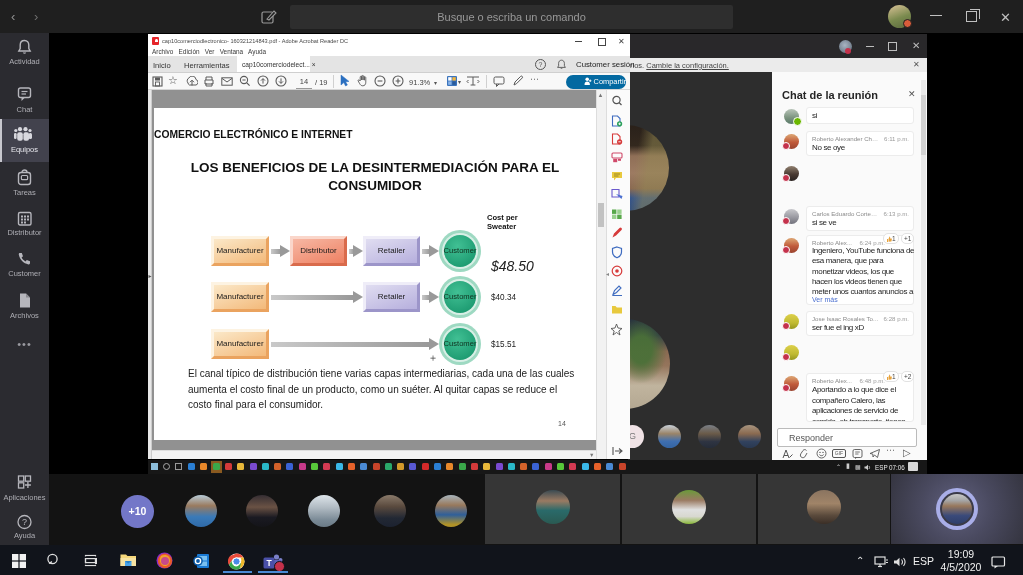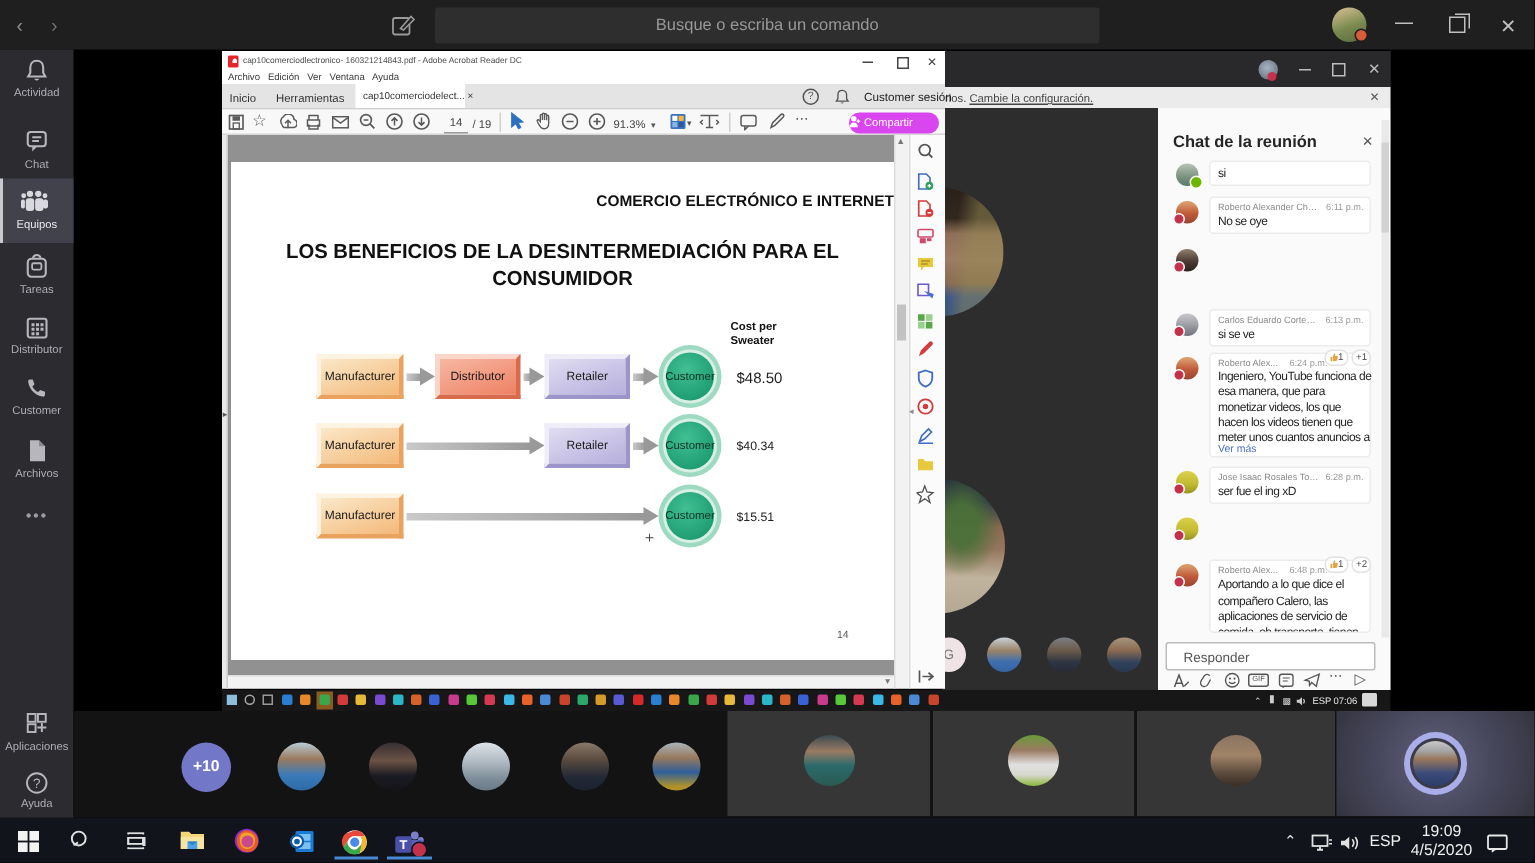--- a/index.html
+++ b/index.html
@@ -224,21 +224,21 @@
     </svg>
 <div class="abs" style="left:486px;top:75px;width:1px;height:13px;background:#d0d0d0;"></div>
 <svg class="abs" style="left:493px;top:76px;" width="12" height="11">
       <rect x="1" y="1" width="10" height="7" rx="1.5" fill="none" stroke="#5a5a5a" stroke-width="1"></rect>
       <path d="M3.5 8 L3.5 10.5 L6 8" fill="none" stroke="#5a5a5a" stroke-width="1"></path>
     </svg>
 <svg class="abs" style="left:512px;top:75px;" width="12" height="12">
       <path d="M2 10 L3 7 L8.6 1.4 A1.1 1.1 0 0 1 10.2 3 L4.6 8.6 Z" fill="none" stroke="#5a5a5a" stroke-width="1"></path>
     </svg>
 <div class="abs" style="left:530px;top:74px;font-size:9px;color:#555;letter-spacing:0.5px;">⋯</div>
-<div class="abs" style="left:566px;top:74.5px;width:60px;height:14px;border-radius:7px;background:#d946ef;color:#fff;font-size:7.4px;text-align:left;line-height:14px;"><svg width="8" height="8" style="vertical-align:-1px;">
+<div class="abs" style="left:566px;top:74.5px;width:60px;height:14px;border-radius:7px;background:#0369a1;color:#fff;font-size:7.4px;text-align:right;line-height:14px;"><svg width="8" height="8" style="vertical-align:-1px;">
         <circle cx="3.2" cy="2.2" r="1.8" fill="#fff"></circle>
         <path d="M0.5 8 C0.5 5.6 1.6 4.6 3.2 4.6 C4.8 4.6 5.9 5.6 5.9 8 Z" fill="#fff"></path>
         <path d="M6.2 2.5 L6.2 5 M5 3.75 L7.4 3.75" stroke="#fff" stroke-width="0.9"></path>
       </svg> Compartir</div>
 
 <div class="abs" style="left:151px;top:90px;width:445px;height:360px;background:#919191;"></div>
 <div class="abs" style="left:154px;top:108px;width:442px;height:332px;background:#fff;"></div>
 <div class="abs" style="left:596px;top:90px;width:10px;height:369px;background:#f2f2f2;border-left:1px solid #ddd;box-sizing:border-box;"></div>
 <div class="abs" style="left:597.5px;top:92px;font-size:6px;color:#777;">▲</div>
 <div class="abs" style="left:598px;top:203px;width:6px;height:24px;background:#c2c2c2;"></div>
@@ -300,40 +300,40 @@
       <path d="M1 3 L4.5 3 L5.8 4.5 L11 4.5 L11 10.5 L1 10.5 Z" fill="#e8c93e"></path>
     </svg>
 <svg class="abs" style="left:611px;top:323px;" width="13" height="13">
       <path d="M5.5 1 L7 5 L11 5.5 L7.8 8 L9 12 L5.5 9.5 L2 12 L3.2 8 L0 5.5 L4 5 Z" fill="none" stroke="#555" stroke-width="0.9"></path>
     </svg>
 <div class="abs" style="left:606px;top:270px;font-size:6px;color:#888;">◂</div>
 <svg class="abs" style="left:612px;top:446px;" width="12" height="10">
       <path d="M1 1 L1 9 M3 5 L10 5 M7 2.5 L10 5 L7 7.5" fill="none" stroke="#555" stroke-width="1.1"></path>
     </svg>
 
-<div class="abs" style="left:154px;top:129px;width:442px;text-align:right;font-weight:bold;font-size:10.3px;color:#111;">COMERCIO ELECTRÓNICO E INTERNET</div>
+<div class="abs" style="left:154px;top:129px;width:442px;text-align:left;font-weight:bold;font-size:10.3px;color:#111;">COMERCIO ELECTRÓNICO E INTERNET</div>
 <div class="abs" style="left:154px;top:159px;width:442px;text-align:center;font-weight:bold;font-size:13.5px;color:#111;line-height:17.5px;">LOS BENEFICIOS DE LA DESINTERMEDIACIÓN PARA EL<br>CONSUMIDOR</div>
 <div class="abs" style="left:487px;top:213px;font-weight:bold;font-size:7.6px;color:#111;line-height:9px;">Cost per<br>Sweater</div>
 <div class="abs" style="left:211px;top:236px;width:58px;height:30px;background:linear-gradient(160deg,#fbe8c8,#f3b97a);border-top:3px solid #fdf3e2;border-left:3px solid #fdf3e2;border-bottom:3px solid #eaa35f;border-right:3px solid #eaa35f;box-sizing:border-box;"></div>
     <div class="abs" style="left:211px;top:246.0px;width:58px;text-align:center;font-size:8px;color:#1a1a1a;">Manufacturer</div>
 <div class="abs" style="left:271px;top:248.5px;width:10px;height:5px;background:linear-gradient(90deg,#c9c9c9,#999);"></div>
     <div class="abs" style="left:280px;top:244.5px;width:0;height:0;border-left:10px solid #999;border-top:6.5px solid transparent;border-bottom:6.5px solid transparent;"></div>
 <div class="abs" style="left:290px;top:236px;width:57px;height:30px;background:linear-gradient(160deg,#f7b8a4,#ee8163);border-top:3px solid #fad6ca;border-left:3px solid #fad6ca;border-bottom:3px solid #d96b4c;border-right:3px solid #d96b4c;box-sizing:border-box;"></div>
     <div class="abs" style="left:290px;top:246.0px;width:57px;text-align:center;font-size:8px;color:#1a1a1a;">Distributor</div>
 <div class="abs" style="left:349px;top:248.5px;width:5px;height:5px;background:linear-gradient(90deg,#c9c9c9,#999);"></div>
     <div class="abs" style="left:353px;top:244.5px;width:0;height:0;border-left:10px solid #999;border-top:6.5px solid transparent;border-bottom:6.5px solid transparent;"></div>
 <div class="abs" style="left:363px;top:236px;width:57px;height:30px;background:linear-gradient(160deg,#e0ddf1,#b6afdd);border-top:3px solid #efedf8;border-left:3px solid #efedf8;border-bottom:3px solid #9c95c9;border-right:3px solid #9c95c9;box-sizing:border-box;"></div>
     <div class="abs" style="left:363px;top:246.0px;width:57px;text-align:center;font-size:8px;color:#1a1a1a;">Retailer</div>
 <div class="abs" style="left:422px;top:248.5px;width:8px;height:5px;background:linear-gradient(90deg,#c9c9c9,#999);"></div>
     <div class="abs" style="left:429px;top:244.5px;width:0;height:0;border-left:10px solid #999;border-top:6.5px solid transparent;border-bottom:6.5px solid transparent;"></div>
 <div class="abs" style="left:439px;top:230px;width:42px;height:42px;border-radius:50%;background:#9ed9c2;"></div>
     <div class="abs" style="left:442px;top:233px;width:36px;height:36px;border-radius:50%;background:#d8efe6;"></div>
     <div class="abs" style="left:444px;top:235px;width:32px;height:32px;border-radius:50%;background:radial-gradient(circle at 42% 35%,#41c094,#1e9c72 75%);"></div>
     <div class="abs" style="left:439px;top:246px;width:42px;text-align:center;font-size:7.6px;color:#10311f;">Customer</div>
-    <div class="abs" style="left:491px;top:247px;font-size:10px;color:#222;">$48.50</div>
+    <div class="abs" style="left:491px;top:258px;font-size:14px;color:#222;font-style:italic;">$48.50</div>
 <div class="abs" style="left:211px;top:282px;width:58px;height:30px;background:linear-gradient(160deg,#fbe8c8,#f3b97a);border-top:3px solid #fdf3e2;border-left:3px solid #fdf3e2;border-bottom:3px solid #eaa35f;border-right:3px solid #eaa35f;box-sizing:border-box;"></div>
     <div class="abs" style="left:211px;top:292.0px;width:58px;text-align:center;font-size:8px;color:#1a1a1a;">Manufacturer</div>
 <div class="abs" style="left:271px;top:294.5px;width:83px;height:5px;background:linear-gradient(90deg,#c9c9c9,#999);"></div>
     <div class="abs" style="left:353px;top:290.5px;width:0;height:0;border-left:10px solid #999;border-top:6.5px solid transparent;border-bottom:6.5px solid transparent;"></div>
 <div class="abs" style="left:363px;top:282px;width:57px;height:30px;background:linear-gradient(160deg,#e0ddf1,#b6afdd);border-top:3px solid #efedf8;border-left:3px solid #efedf8;border-bottom:3px solid #9c95c9;border-right:3px solid #9c95c9;box-sizing:border-box;"></div>
     <div class="abs" style="left:363px;top:292.0px;width:57px;text-align:center;font-size:8px;color:#1a1a1a;">Retailer</div>
 <div class="abs" style="left:422px;top:294.5px;width:8px;height:5px;background:linear-gradient(90deg,#c9c9c9,#999);"></div>
     <div class="abs" style="left:429px;top:290.5px;width:0;height:0;border-left:10px solid #999;border-top:6.5px solid transparent;border-bottom:6.5px solid transparent;"></div>
 <div class="abs" style="left:439px;top:276px;width:42px;height:42px;border-radius:50%;background:#9ed9c2;"></div>
     <div class="abs" style="left:442px;top:279px;width:36px;height:36px;border-radius:50%;background:#d8efe6;"></div>
@@ -342,20 +342,21 @@
     <div class="abs" style="left:491px;top:293px;font-size:8.2px;color:#222;">$40.34</div>
 <div class="abs" style="left:211px;top:329px;width:58px;height:30px;background:linear-gradient(160deg,#fbe8c8,#f3b97a);border-top:3px solid #fdf3e2;border-left:3px solid #fdf3e2;border-bottom:3px solid #eaa35f;border-right:3px solid #eaa35f;box-sizing:border-box;"></div>
     <div class="abs" style="left:211px;top:339.0px;width:58px;text-align:center;font-size:8px;color:#1a1a1a;">Manufacturer</div>
 <div class="abs" style="left:271px;top:341.5px;width:159px;height:5px;background:linear-gradient(90deg,#c9c9c9,#999);"></div>
     <div class="abs" style="left:429px;top:337.5px;width:0;height:0;border-left:10px solid #999;border-top:6.5px solid transparent;border-bottom:6.5px solid transparent;"></div>
 <div class="abs" style="left:439px;top:323px;width:42px;height:42px;border-radius:50%;background:#9ed9c2;"></div>
     <div class="abs" style="left:442px;top:326px;width:36px;height:36px;border-radius:50%;background:#d8efe6;"></div>
     <div class="abs" style="left:444px;top:328px;width:32px;height:32px;border-radius:50%;background:radial-gradient(circle at 42% 35%,#41c094,#1e9c72 75%);"></div>
     <div class="abs" style="left:439px;top:339px;width:42px;text-align:center;font-size:7.6px;color:#10311f;">Customer</div>
     <div class="abs" style="left:491px;top:340px;font-size:8.2px;color:#222;">$15.51</div>
+<div class="abs" style="left:188px;top:366px;font-size:10px;color:#222;line-height:15.7px;white-space:nowrap;">El canal típico de distribución tiene varias capas intermediarias, cada una de las cuales<br>aumenta el costo final de un producto, como un suéter. Al quitar capas se reduce el<br>costo final para el consumidor.</div>
 <div class="abs" style="left:558px;top:420px;font-size:7px;color:#555;">14</div>
 <div class="abs" style="left:428px;top:351px;font-size:10px;color:#444;">＋</div>
 
 <div class="abs" style="left:772px;top:72px;width:155px;height:388px;background:#fafafa;"></div>
 <div class="abs" style="left:921px;top:80px;width:5px;height:345px;background:#e9e9e9;"></div>
 <div class="abs" style="left:921px;top:95px;width:5px;height:60px;background:#d2d2d2;"></div>
 <div class="abs" style="left:782px;top:89px;font-size:11px;font-weight:bold;color:#252525;">Chat de la reunión</div>
 <div class="abs" style="left:908px;top:89px;font-size:9px;color:#555;">✕</div>
 
 <div class="bub" style="top:107px;height:17px;">

